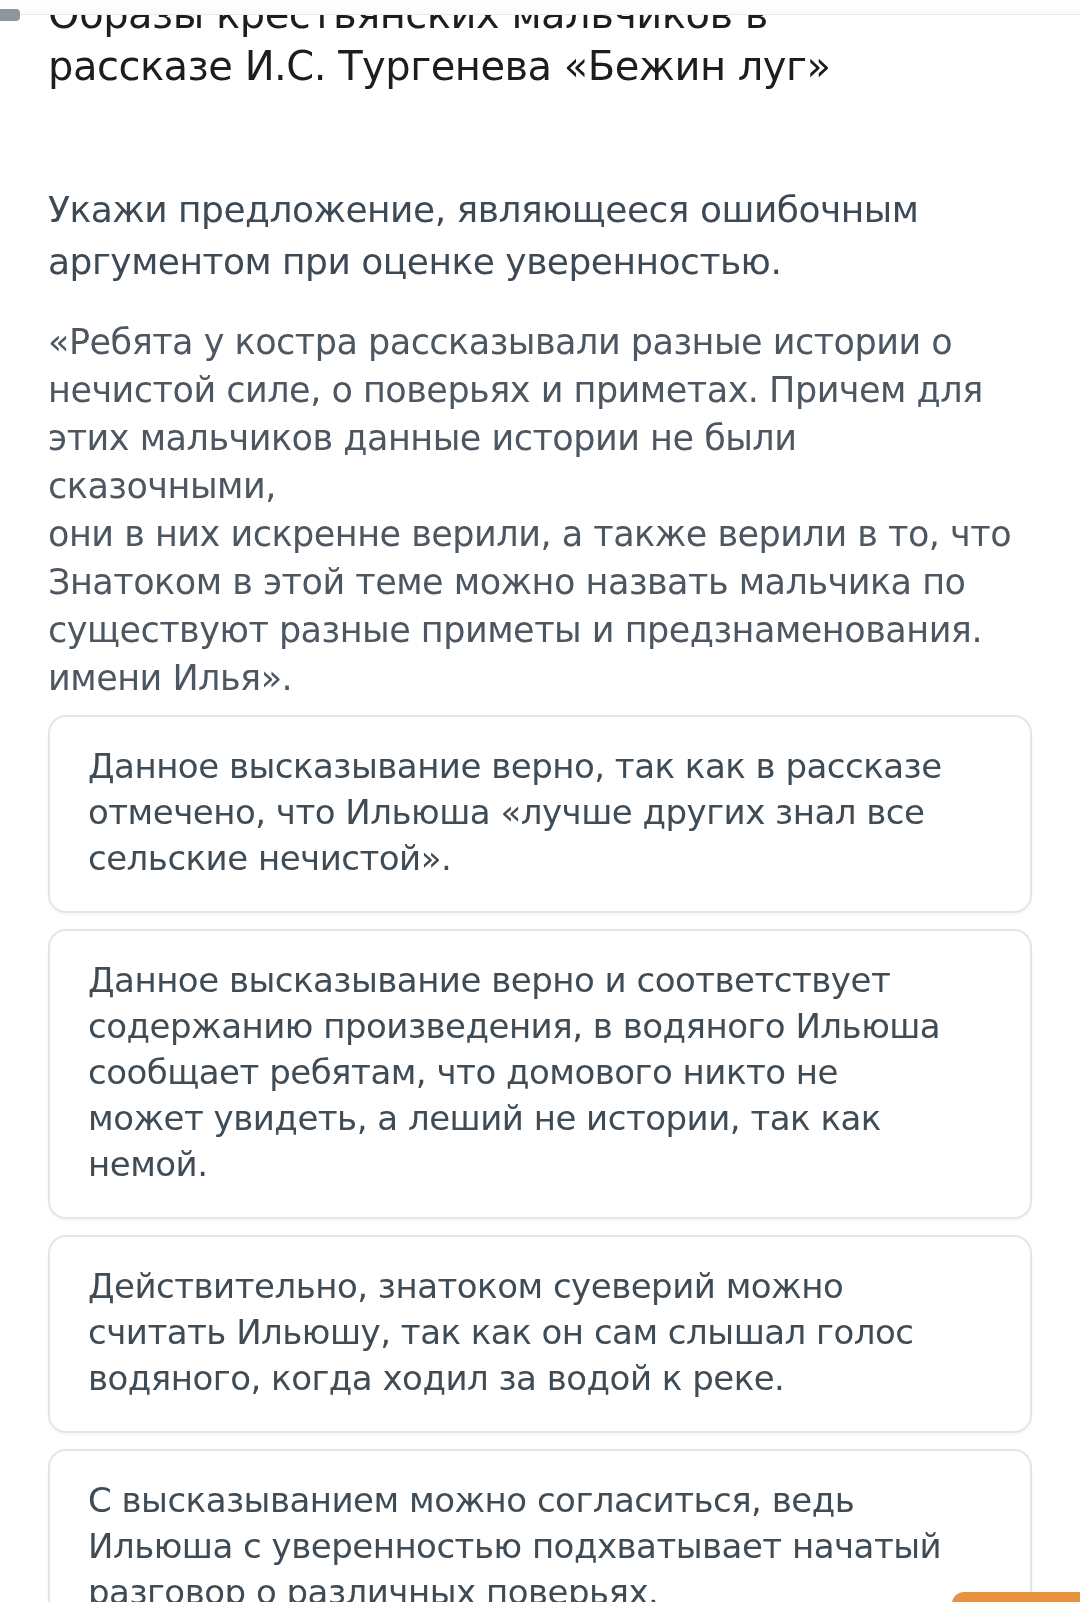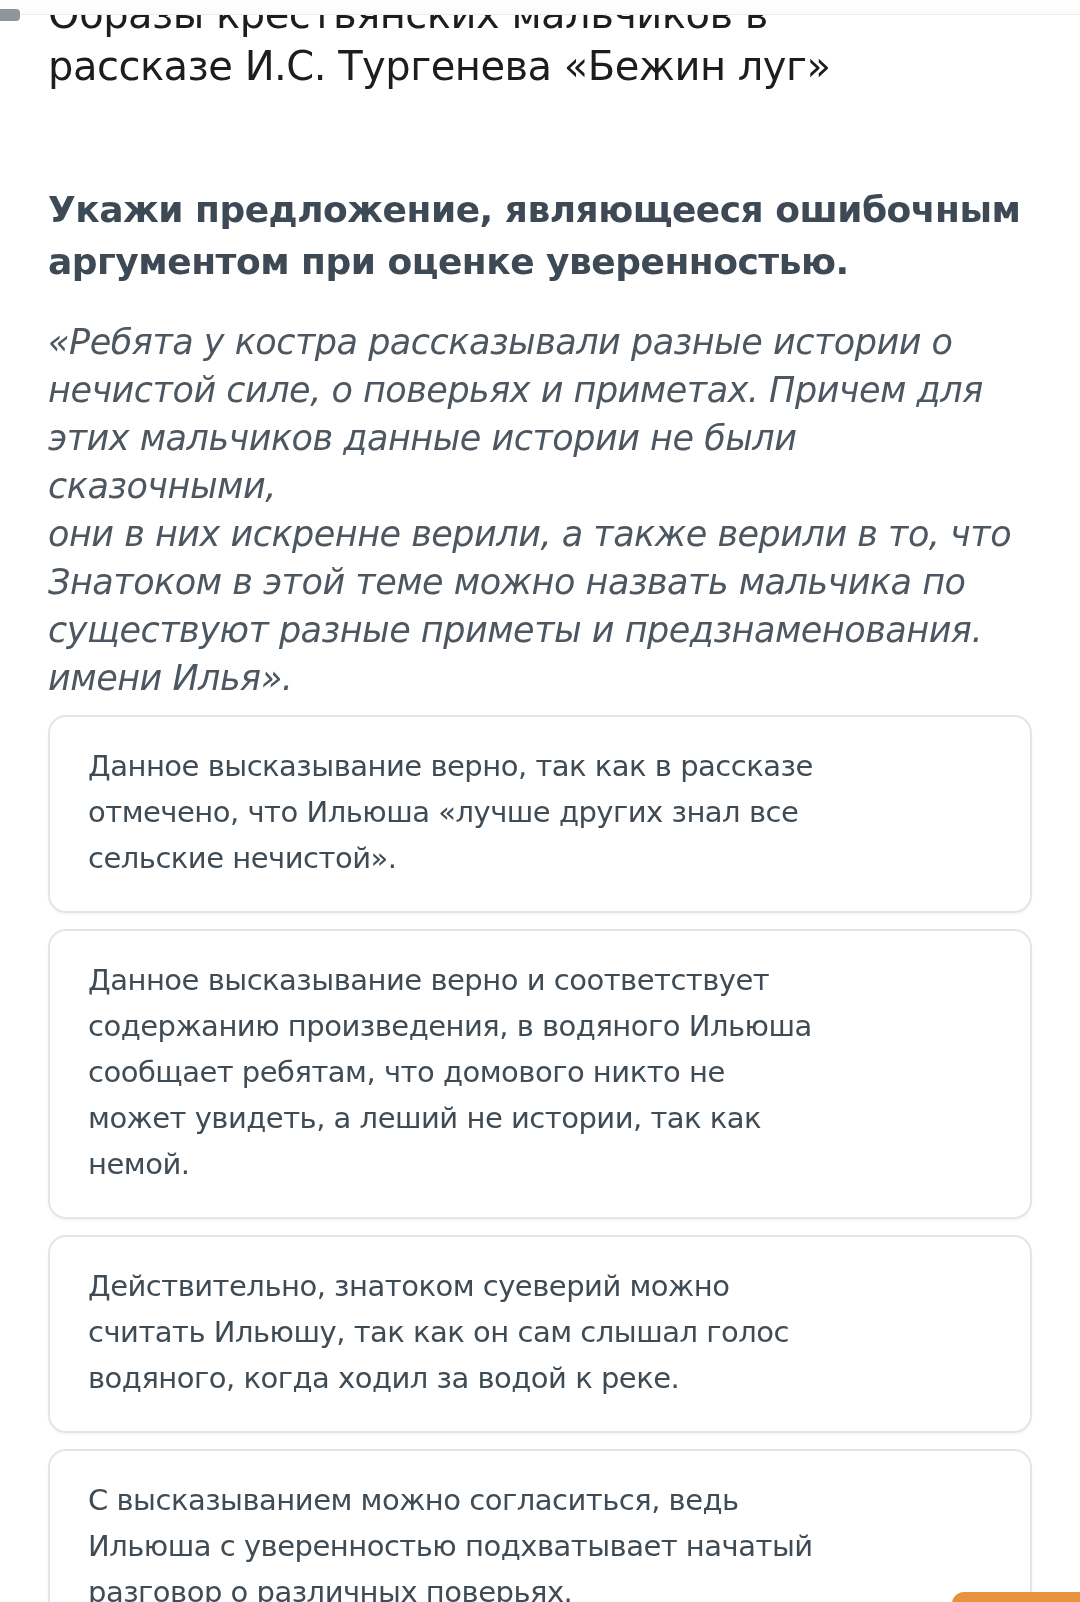--- a/index.html
+++ b/index.html
@@ -46,47 +46,46 @@
     line-height: 52px;
     font-weight: 400;
     letter-spacing: -0.5px;
     color: #1b1d1f;
   }
 
   .question {
     margin-top: 92px;
     font-size: 36px;
     line-height: 52px;
-    font-weight: 700;
+    font-weight: 400;
     letter-spacing: -0.5px;
     color: #3d4a56;
   }
 
   .quote {
     margin-top: 13px;
     font-size: 35px;
     line-height: 48px;
-    font-style: italic;
     letter-spacing: -0.5px;
     color: #4d5761;
   }
 
   .options {
     margin-top: 13px;
     display: flex;
     flex-direction: column;
     gap: 16px;
   }
   .option-card {
     background: #ffffff;
     border: 2px solid #e3e6e9;
     border-radius: 18px;
     padding: 26px 38px 30px 38px;
     box-shadow: 0 2px 3px rgba(0,0,0,0.04);
-    font-size: 29px;
+    font-size: 34px;
     line-height: 46px;
     letter-spacing: -0.5px;
     color: #3f4b55;
     cursor: pointer;
   }
 
   .check-button {
     position: absolute;
     top: 1592px;
     left: 952px;

